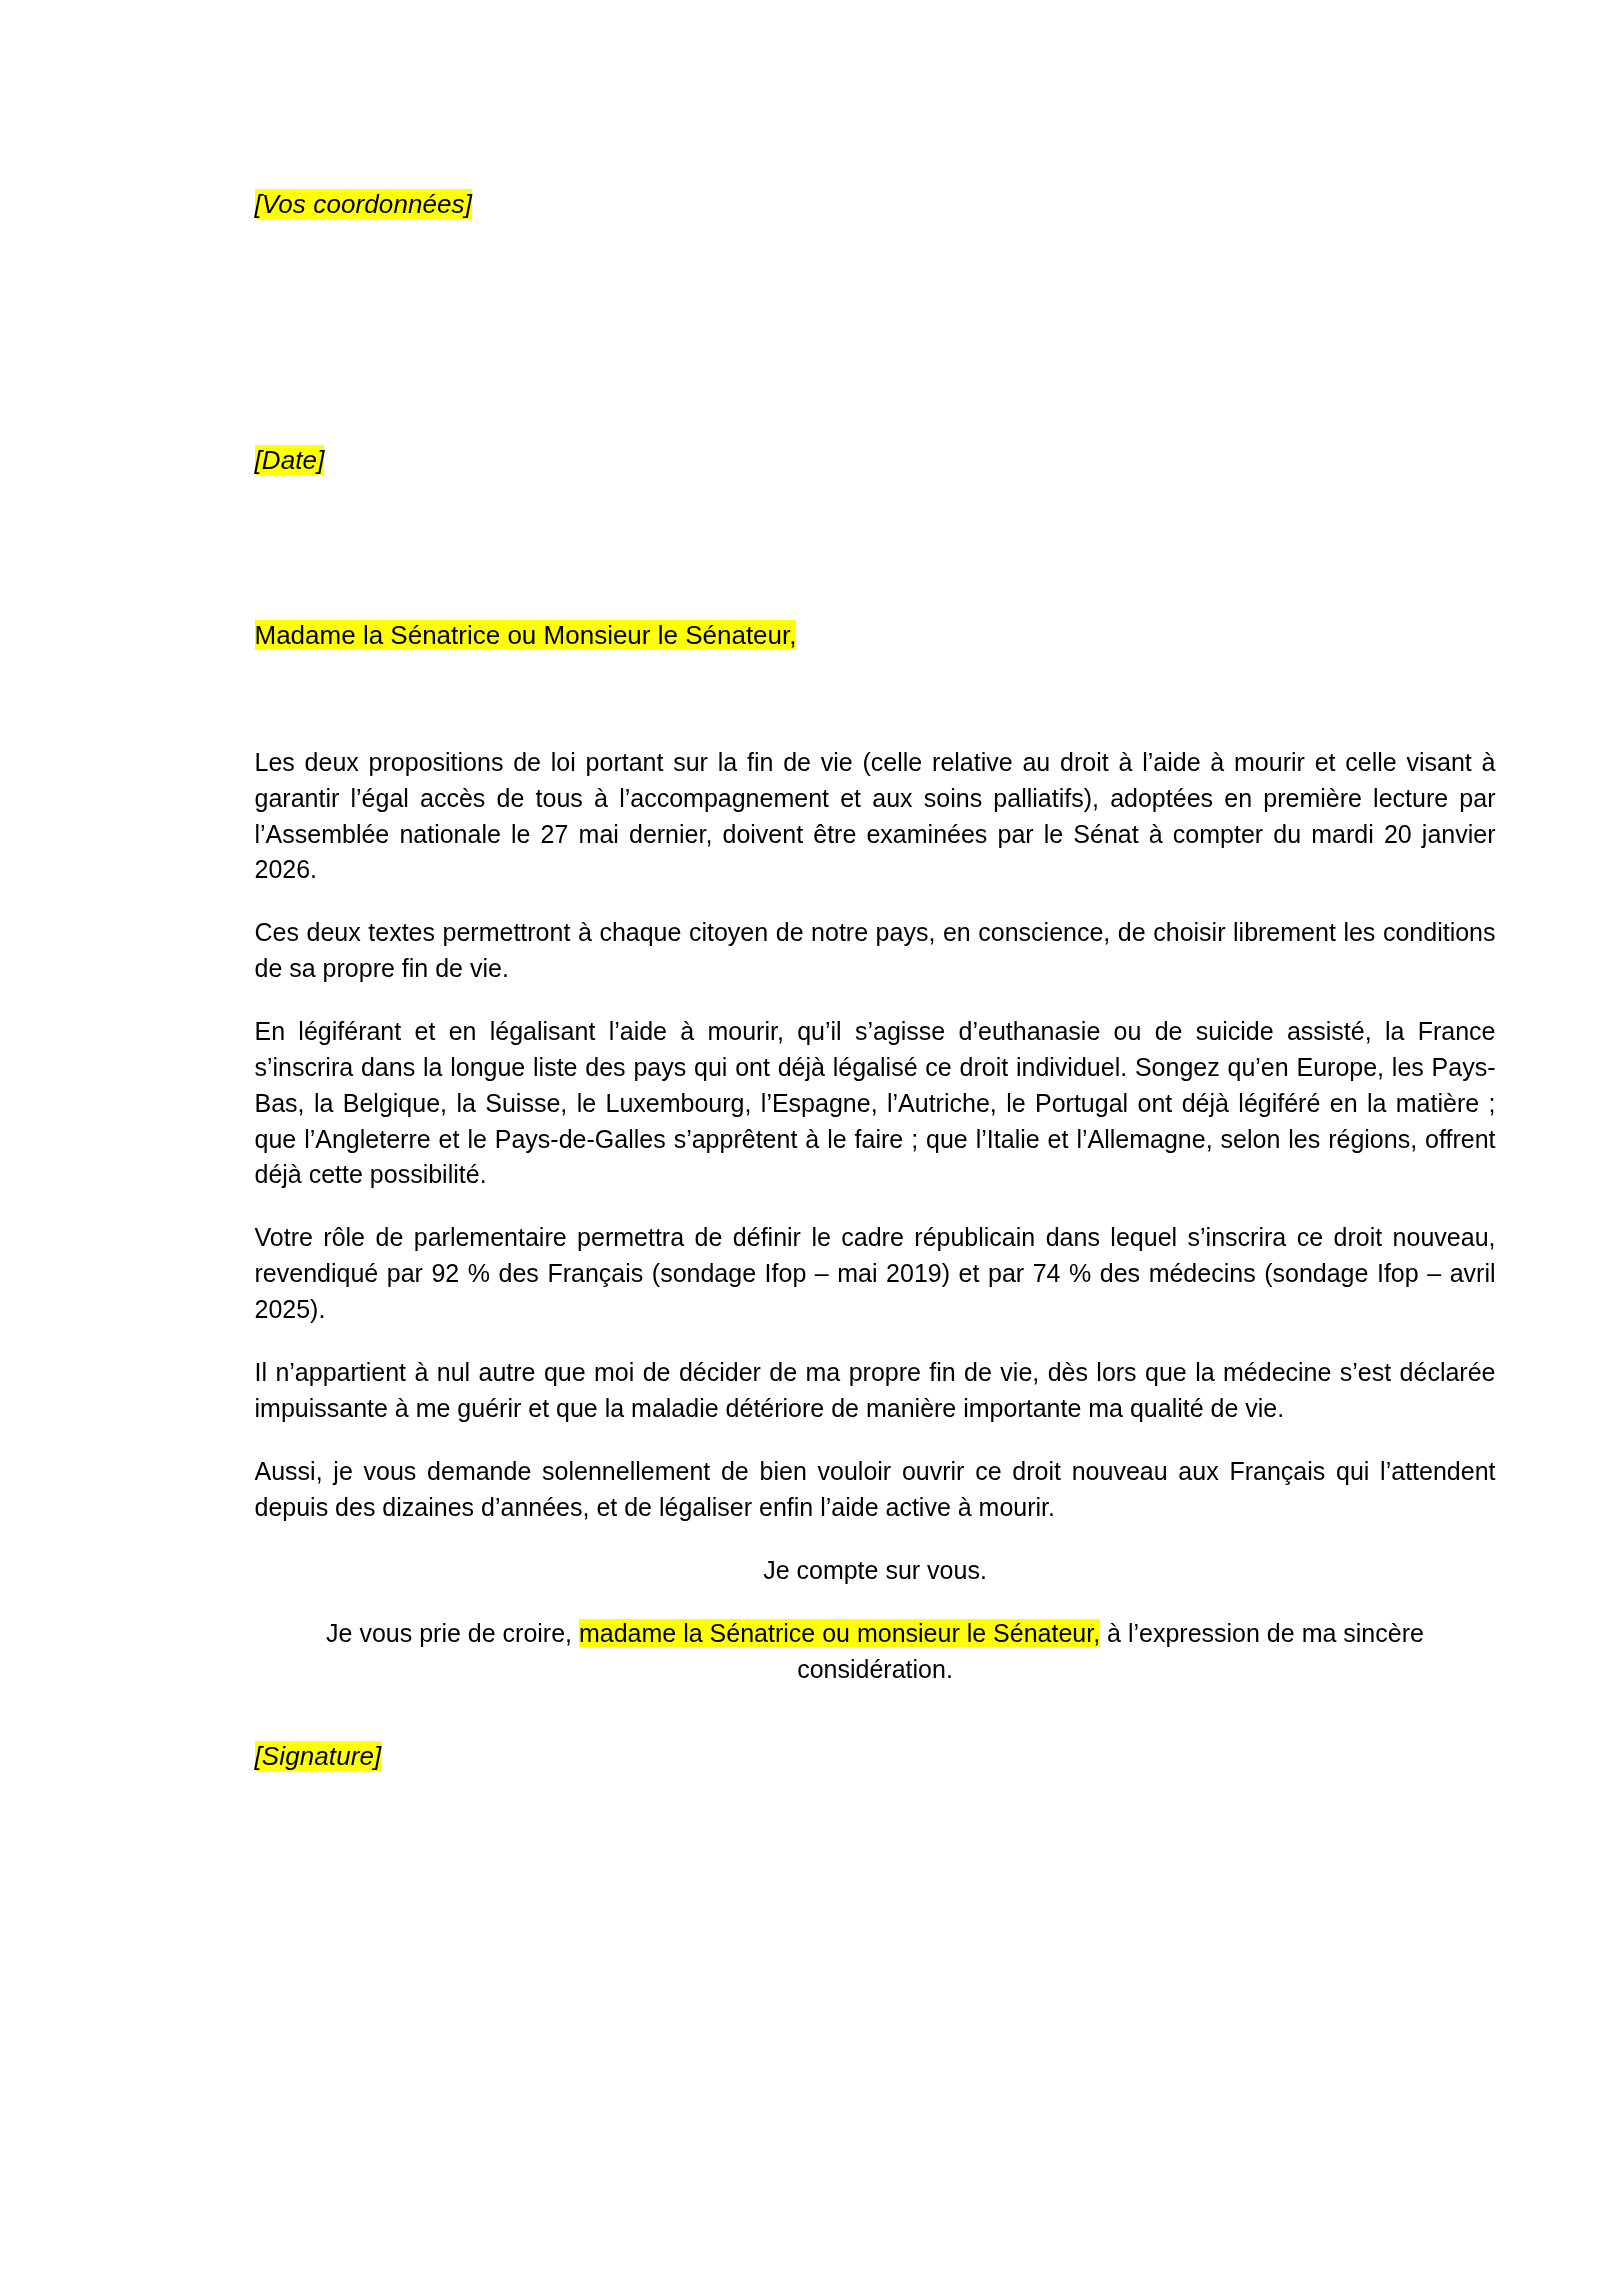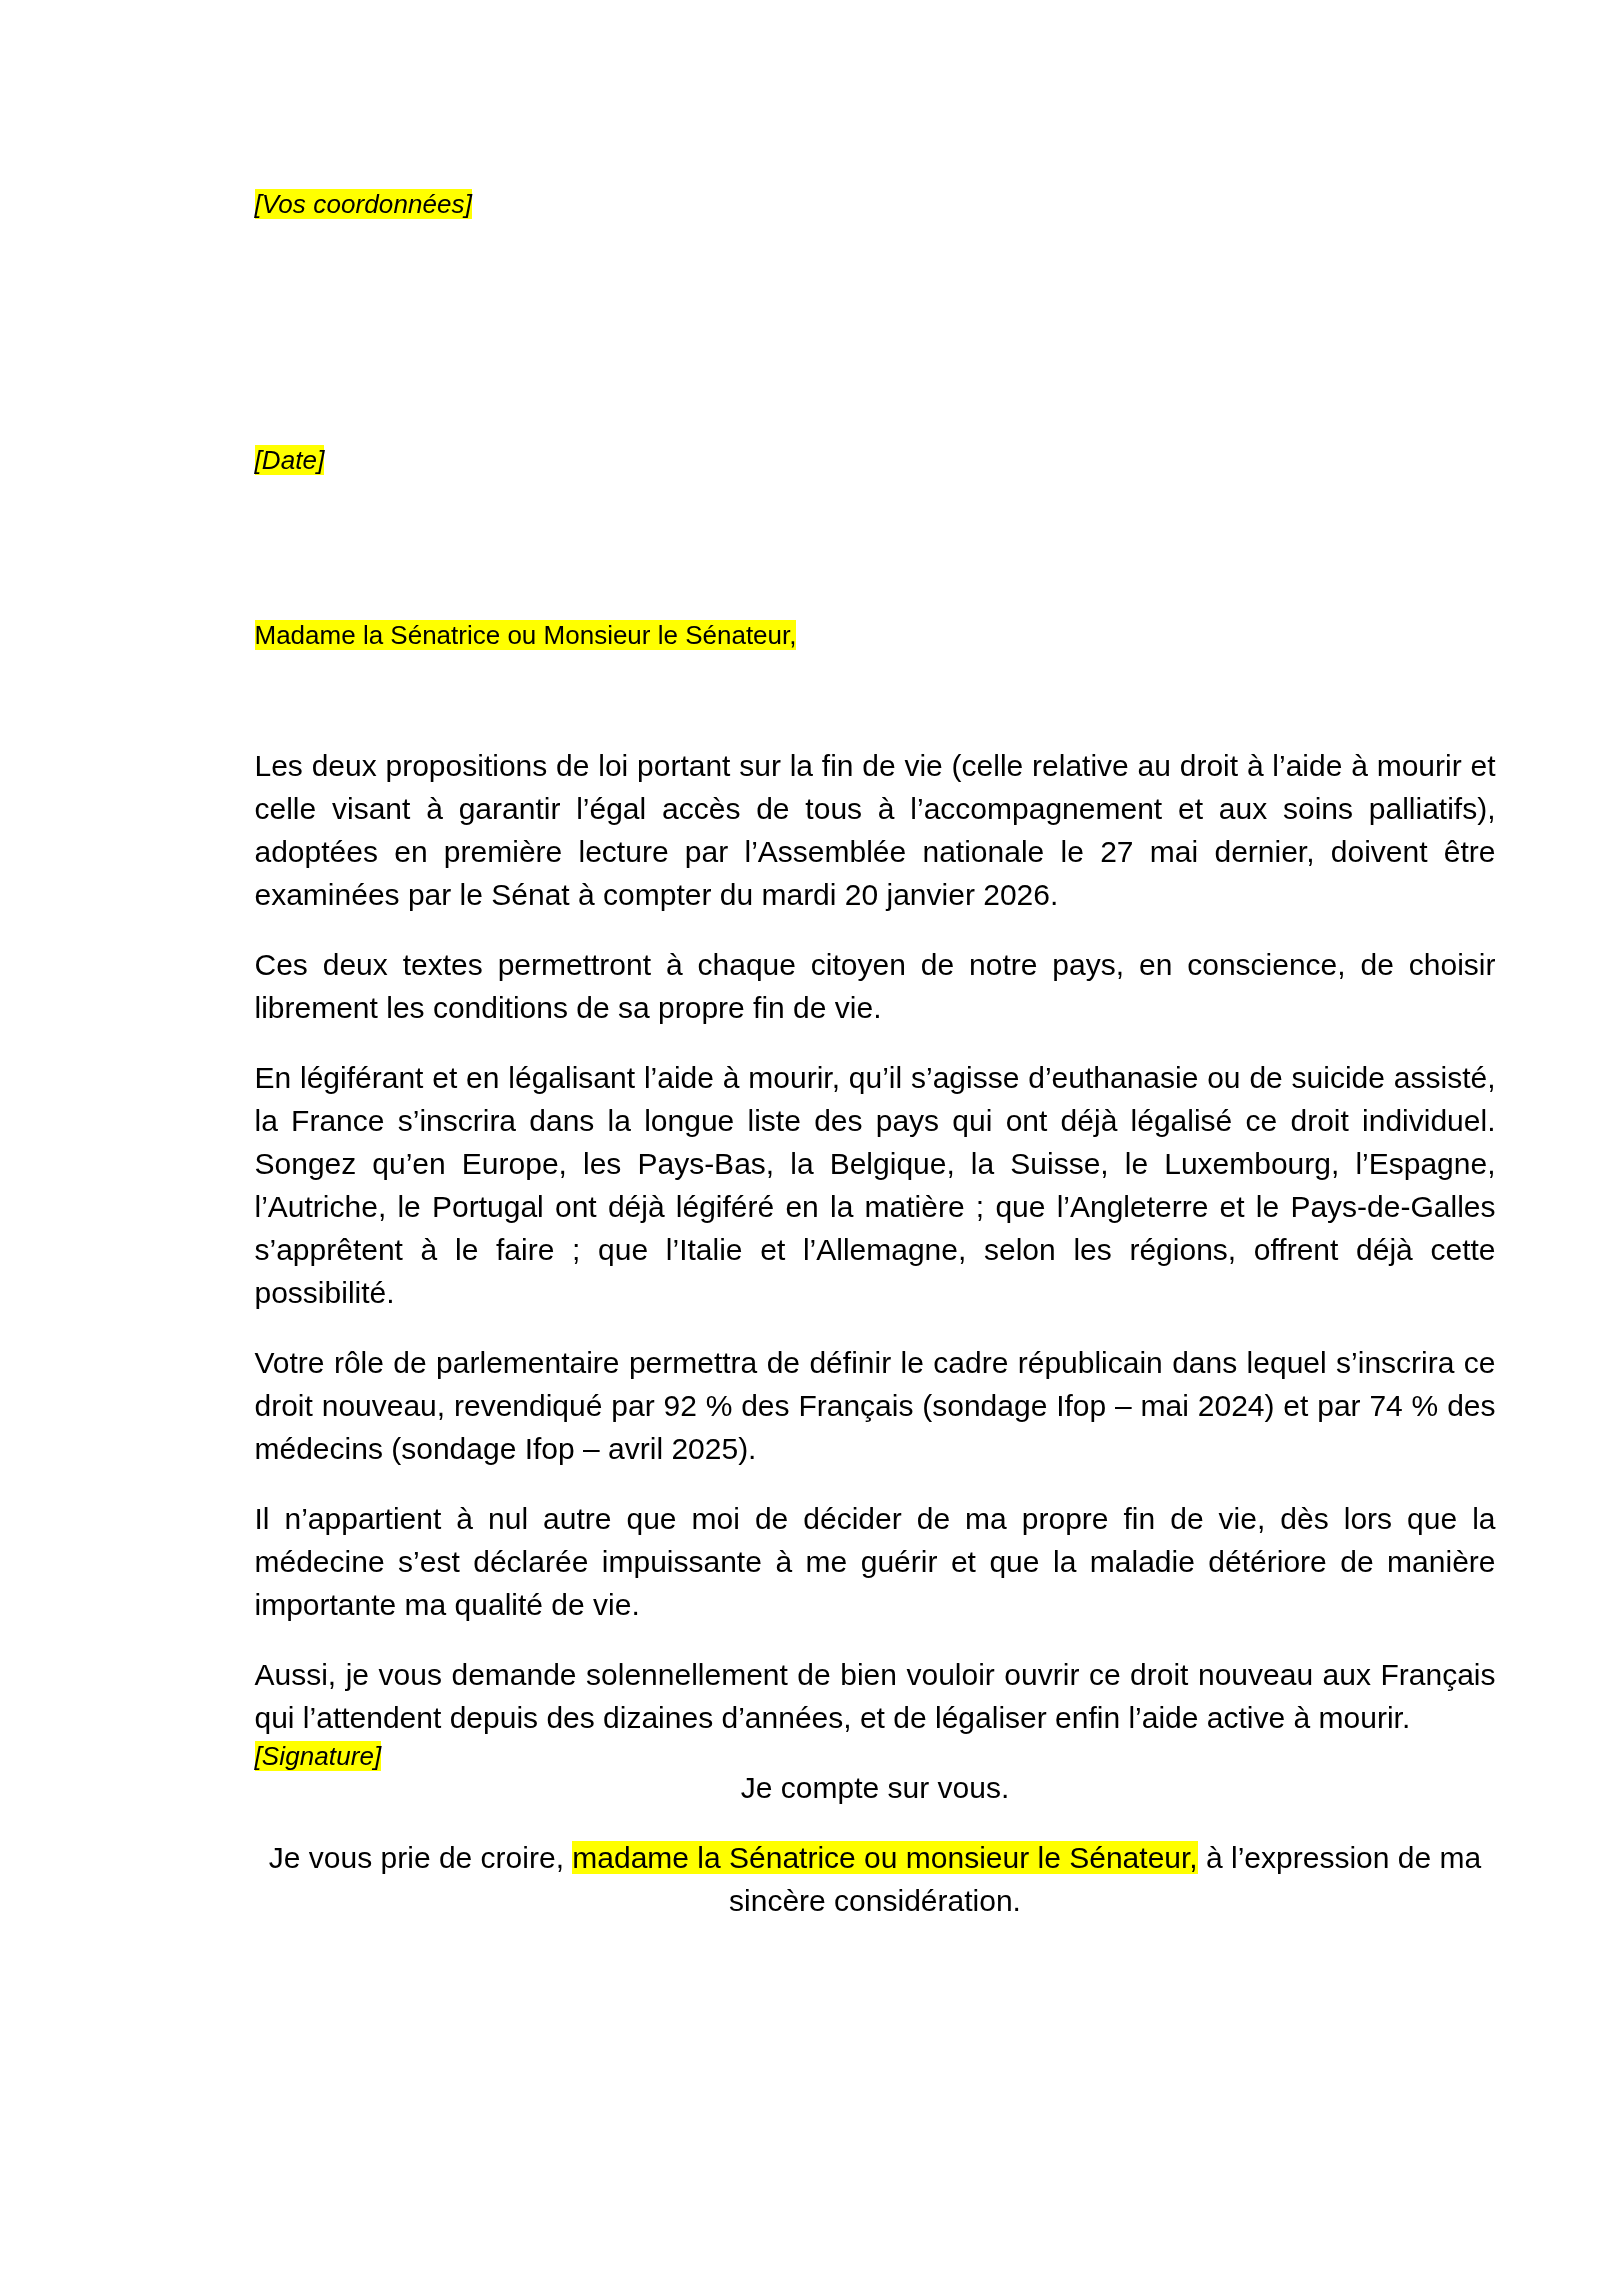--- a/index.html
+++ b/index.html
@@ -51,21 +51,21 @@
     color: #000000;
   }
   .body-block {
     position: absolute;
     left: 192px;
     top: 745px;
     width: 1241px;
   }
   p.para {
     margin: 0 0 27.4px 0;
-    font-size: 30px;
+    font-size: 25px;
     line-height: 1.43;
     color: #000000;
     text-align: justify;
     text-justify: inter-word;
     hyphens: none;
   }
   p.para:last-child {
     margin-bottom: 0;
   }
   p.para.nojust {
@@ -87,21 +87,21 @@
   <div class="coordonnees placeholder-line"><span class="hl">[Vos coordonnées]</span></div>
 
   <div class="date-line placeholder-line"><span class="hl">[Date]</span></div>
 
   <div class="salutation"><span class="hl">Madame la Sénatrice ou Monsieur le Sénateur,</span></div>
 
   <div class="body-block">
     <p class="para">Les deux propositions de loi portant sur la fin de vie (celle relative au droit à l’aide à mourir et celle visant à garantir l’égal accès de tous à l’accompagnement et aux soins palliatifs), adoptées en première lecture par l’Assemblée nationale le 27 mai dernier, doivent être examinées par le Sénat à compter du mardi 20 janvier 2026.</p>
     <p class="para">Ces deux textes permettront à chaque citoyen de notre pays, en conscience, de choisir librement les conditions de sa propre fin de vie.</p>
     <p class="para">En légiférant et en légalisant l’aide à mourir, qu’il s’agisse d’euthanasie ou de suicide assisté, la France s’inscrira dans la longue liste des pays qui ont déjà légalisé ce droit individuel. Songez qu’en Europe, les Pays-Bas, la Belgique, la Suisse, le Luxembourg, l’Espagne, l’Autriche, le Portugal ont déjà légiféré en la matière ; que l’Angleterre et le Pays-de-Galles s’apprêtent à le faire ; que l’Italie et l’Allemagne, selon les régions, offrent déjà cette possibilité.</p>
-    <p class="para">Votre rôle de parlementaire permettra de définir le cadre républicain dans lequel s’inscrira ce droit nouveau, revendiqué par 92 % des Français (sondage Ifop – mai 2024) et par 74 % des médecins (sondage Ifop – avril 2025).</p>
+    <p class="para">Votre rôle de parlementaire permettra de définir le cadre républicain dans lequel s’inscrira ce droit nouveau, revendiqué par 92 % des Français (sondage Ifop – mai 2019) et par 74 % des médecins (sondage Ifop – avril 2025).</p>
     <p class="para">Il n’appartient à nul autre que moi de décider de ma propre fin de vie, dès lors que la médecine s’est déclarée impuissante à me guérir et que la maladie détériore de manière importante ma qualité de vie.</p>
     <p class="para">Aussi, je vous demande solennellement de bien vouloir ouvrir ce droit nouveau aux Français qui l’attendent depuis des dizaines d’années, et de légaliser enfin l’aide active à mourir.</p>
     <p class="para nojust">Je compte sur vous.</p>
     <p class="para nojust"><span>Je vous prie de croire, </span><span class="hl">madame la Sénatrice ou monsieur le Sénateur,</span><span> à l’expression de ma sincère considération.</span></p>
   </div>
 
   <div class="signature-line placeholder-line"><span class="hl">[Signature]</span></div>
 
 </div>
 

